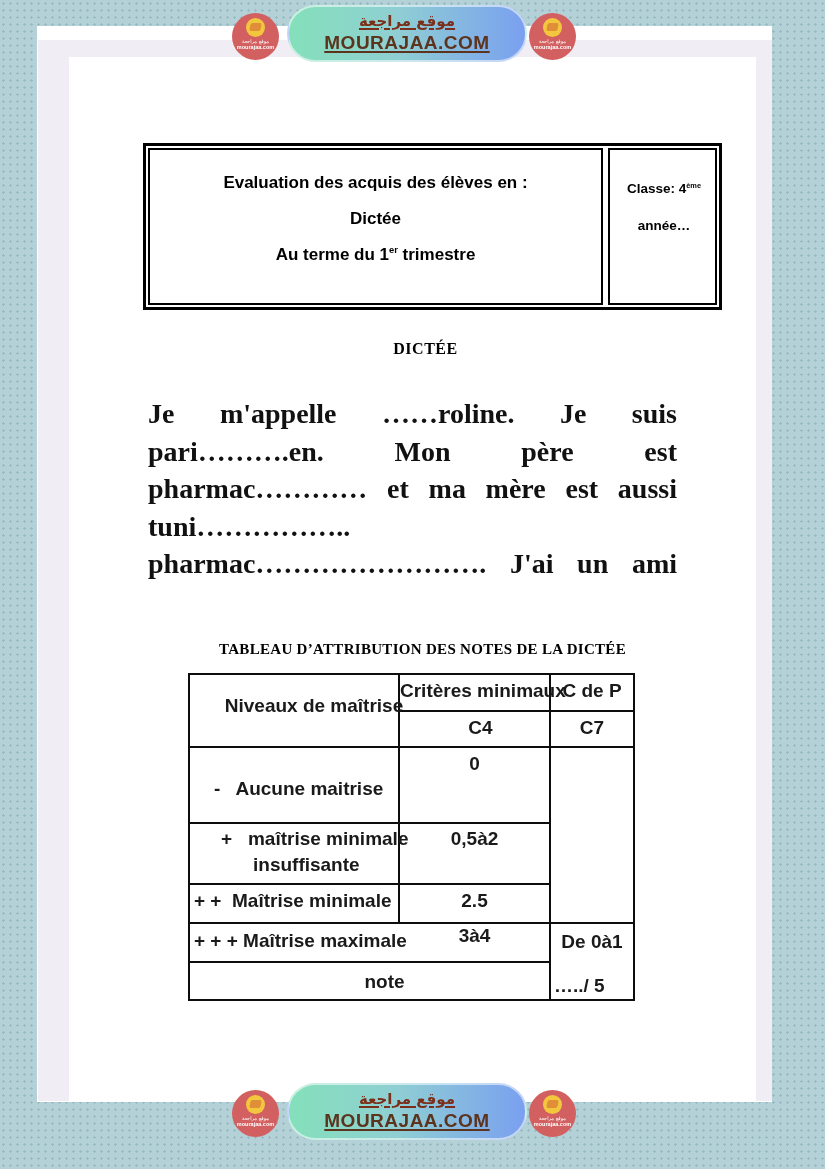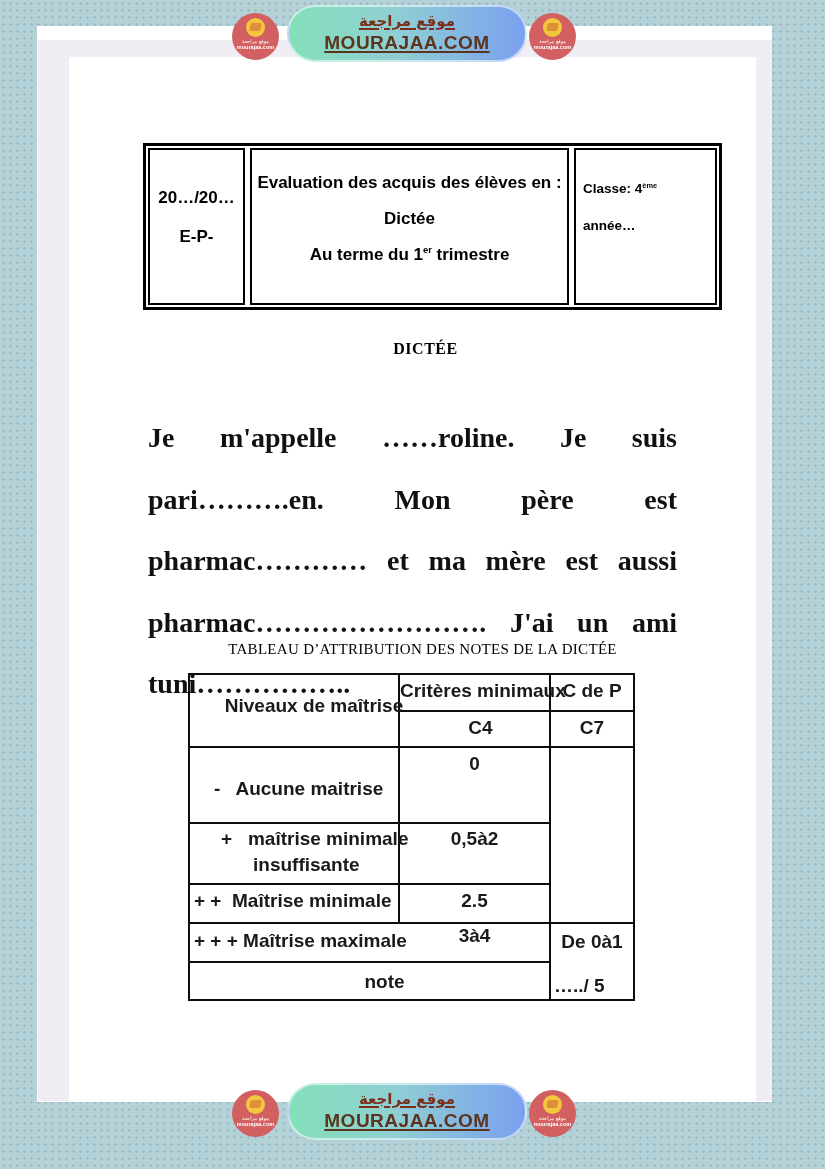--- a/index.html
+++ b/index.html
@@ -73,43 +73,43 @@
   .hdr-left {
     width:97px; display:flex; flex-direction:column; align-items:center;
     padding-top:38px; gap:19px;
     font-size:17px; font-weight:bold;
   }
   .hdr-mid {
     flex:1; text-align:center; padding-top:15px;
     font-size:17px; font-weight:bold; line-height:36px;
   }
   .hdr-right {
-    width:143px; padding:21px 4px 0 7px;
-    font-size:13.5px; font-weight:bold; line-height:36.5px;
+    width:109px; padding:21px 4px 0 7px;
+    font-size:13.5px; font-weight:bold; line-height:36.5px;text-align:center;
   }
   sup { font-size:0.55em; vertical-align:super; line-height:0; }
 
   
   .dictee-title {
     position:absolute; left:143px; top:340px; width:565px; text-align:center;
     font-family:"Liberation Serif", serif; font-size:16px; font-weight:bold;
     letter-spacing:0.5px; color:#000;
   }
   .dictation {
     position:absolute; left:148px; top:395px; width:529px;
     font-family:"Liberation Serif", serif; font-size:28px; font-weight:bold;
     color:#111;
   }
-  .dictation .line { line-height:37.5px; text-align:justify; text-align-last:justify;margin-top:24px; }
+  .dictation .line { line-height:37.5px; text-align:justify; text-align-last:justify; }
   .dictation .line.last { text-align:left; text-align-last:left; }
 
   
   .notes-title {
     position:absolute; left:140px; top:641px; width:565px; text-align:center;
-    font-family:"Liberation Serif", serif; font-size:15px; font-weight:normal;
+    font-family:"Liberation Serif", serif; font-size:15px; font-weight:bold;
     letter-spacing:0.3px; color:#000;
   }
   .notes-table { position:absolute; left:188px; top:673px; width:447px; height:328px; }
   .tl { position:absolute; background:#0d0d0d; }
   .nt-text { position:absolute; font-size:19px; font-weight:bold; color:#1a1a1a; white-space:pre; }
   .nt-center { text-align:center; }
 </style>
 </head>
 <body>
 
@@ -130,41 +130,37 @@
     <div class="logo-ar">موقع مراجعة</div>
     <div class="logo-domain">mourajaa.com</div>
   </div>
   <div class="logo-circle lc-tr">
     <div class="logo-yellow"></div>
     <div class="logo-ar">موقع مراجعة</div>
     <div class="logo-domain">mourajaa.com</div>
   </div>
 
   <div class="hdr-table">
-    <div class="hdr-cell hdr-left">
-      <div>20…/20…</div>
-      <div>E-P-</div>
-    </div>
     <div class="hdr-cell hdr-mid">
       <div>Evaluation des acquis des élèves en :</div>
       <div>Dictée</div>
       <div><span>Au terme du 1</span><sup>er</sup><span> trimestre</span></div>
     </div>
     <div class="hdr-cell hdr-right">
       <div><span>Classe: 4</span><sup>ème</sup><span> année…</span></div>
     </div>
   </div>
 
   <div class="dictee-title">DICTÉE</div>
   <div class="dictation">
     <div class="line">Je m'appelle ……roline. Je suis</div>
     <div class="line">pari……….en. Mon père est</div>
     <div class="line">pharmac………… et ma mère est aussi</div>
+    <div class="line last">tuni……………..</div>
     <div class="line">pharmac……………………. J'ai un ami</div>
-    <div class="line last">tuni……………..</div>
   </div>
 
   <div class="notes-title">TABLEAU D’ATTRIBUTION DES NOTES DE LA DICTÉE</div>
 
   <div class="notes-table">
 
     <div class="tl" style="left:0;top:0;width:447px;height:2px"></div>
     <div class="tl" style="left:0;top:326px;width:447px;height:2px"></div>
     <div class="tl" style="left:0;top:0;width:2px;height:328px"></div>
     <div class="tl" style="left:445px;top:0;width:2px;height:328px"></div>

